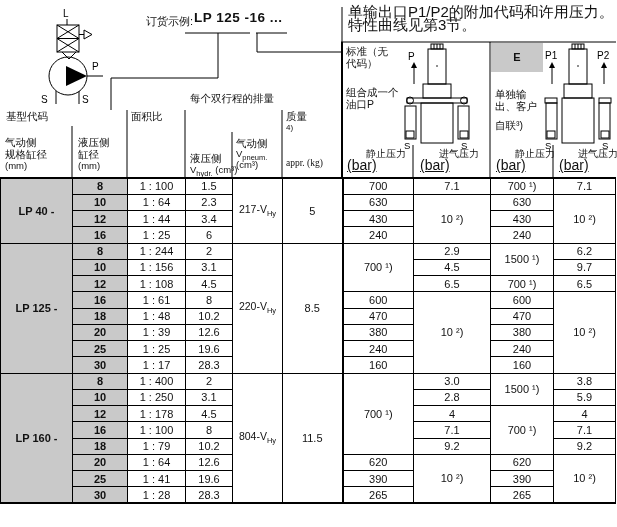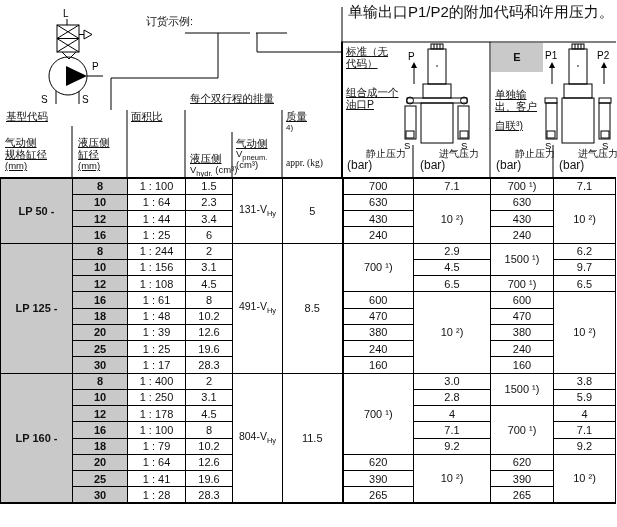--- a/index.html
+++ b/index.html
@@ -2,35 +2,35 @@
 <html style="--gray: #c9c9c9;"><head>
 <meta charset="utf-8">
 <style>
   * { margin:0; padding:0; box-sizing:border-box; }
   html,body { background:#fff; }
   #page {
     position:relative; width:617px; height:527px; background:#fff;
     font-family:"Liberation Sans", sans-serif; color:#111; overflow:hidden;
   }
   .abs { position:absolute; white-space:nowrap; }
-  .cjk  { font-size:10.5px; line-height:12px;text-decoration:underline; }
+  .cjk  { font-size:10.5px; line-height:12px; }
   .hdr-sub { font-size:9.5px; line-height:11px; }
   #order-label { left:134px; top:14px; font-size:11px;margin-left:12px; }
   #order-code  { left:194px; top:10px; font-size:13.5px; font-weight:bold; letter-spacing:.5px; }
   #note { left:348px; top:5px; font-size:15px; line-height:13px; }
   #std-title { left:346px; top:45px; }
   #std-desc  { left:346px; top:86px; }
   #e-box {
     left:491px; top:43px; width:52px; height:29px; background:var(--gray,#c9c9c9);
     text-align:center; line-height:29px; font-size:11px; font-weight:bold;
   }
   #e-desc { left:495px; top:88px; }
   #e-self { left:495px; top:119px; }
   .press-label .t { font-size:10px; line-height:12px;padding-left:19px; }
-  .press-label .u { font-size:12px; line-height:10px; }
+  .press-label .u { font-size:14px; line-height:10px;text-decoration:underline; }
   #pl1 { left:347px; top:148px; } #pl2 { left:420px; top:148px; }
   #pl3 { left:496px; top:148px; } #pl4 { left:559px; top:148px; }
   #h-base { left:6px;  top:110px; }
   #h-pneu { left:5px;  top:136px; } #h-hyd { left:78px; top:136px; }
   #h-ratio{ left:131px; top:110px; }
   #h-disp { left:190px; top:92px; }
   #h-vhydr-side { left:190px; top:152px; } #h-vhydr-f { left:190px; top:164px; }
   #h-vpneum-side{ left:236px; top:137px; } #h-vpneum-f{ left:236px; top:148px; }
   #h-vpneum-u   { left:236px; top:159px; }
   #h-mass1 { left:286px; top:110px; }
@@ -132,23 +132,25 @@
       <path d="M604 84 V66"></path>
       <path d="M604 62 l-3 6 h6 Z" fill="#000" stroke="none"></path>
     </g>
     <text x="545" y="59" font-size="10">P1</text>
     <text x="597" y="59" font-size="10">P2</text>
     <text x="545" y="149" font-size="9.5">S</text>
     <text x="602" y="149" font-size="9.5">S</text>
   </svg>
 
   <span class="abs" id="order-label">订货示例:</span>
+  <span class="abs" id="order-code">LP 125 -16 ...</span>
 
   <div class="abs" id="note">
     <div>单输出口P1/P2的附加代码和许用压力。</div>
+    <div>特性曲线见第3节。</div>
   </div>
 
   <div class="abs cjk" id="std-title">
     <div>标准（无</div>
     <div>代码）</div>
   </div>
   <div class="abs cjk" id="std-desc">
     <div>组合成一个</div>
     <div>油口P</div>
   </div>
@@ -211,25 +213,25 @@
       <col style="width:47px">
         <col style="width:50px">
         <col style="width:60px">
       <col style="width:71px">
         <col style="width:77px">
         <col style="width:63px">
       <col style="width:62px">
     </colgroup>
     <tbody>
         <tr class="block-top">
-          <td class="c-base" rowspan="4">LP 50 -</td>
+          <td class="c-base" rowspan="4">LP 40 -</td>
           <td class="c-bore">8</td>
           <td class="c-ratio">1 : 100</td>
           <td class="c-vhydr">1.5</td>
-          <td class="c-vpneum" rowspan="4"><span>131-V</span><sub>Hy</sub></td>
+          <td class="c-vpneum" rowspan="4"><span>217-V</span><sub>Hy</sub></td>
           <td class="c-mass" rowspan="4">5</td>
           <td class="c-press c-bl2">700</td>
           <td class="c-press">7.1</td>
           <td class="c-press">700 ¹)</td>
           <td class="c-press">7.1</td>
         </tr>
         <tr>
           <td class="c-bore">10</td>
           <td class="c-ratio">1 : 64</td>
           <td class="c-vhydr">2.3</td>
@@ -250,21 +252,21 @@
           <td class="c-ratio">1 : 25</td>
           <td class="c-vhydr">6</td>
           <td class="c-press c-bl2">240</td>
           <td class="c-press">240</td>
         </tr>
         <tr class="block-top">
           <td class="c-base" rowspan="8">LP 125 -</td>
           <td class="c-bore">8</td>
           <td class="c-ratio">1 : 244</td>
           <td class="c-vhydr">2</td>
-          <td class="c-vpneum" rowspan="8"><span>491-V</span><sub>Hy</sub></td>
+          <td class="c-vpneum" rowspan="8"><span>220-V</span><sub>Hy</sub></td>
           <td class="c-mass" rowspan="8">8.5</td>
           <td class="c-press c-bl2" rowspan="3">700 ¹)</td>
           <td class="c-press">2.9</td>
           <td class="c-press" rowspan="2">1500 ¹)</td>
           <td class="c-press">6.2</td>
         </tr>
         <tr>
           <td class="c-bore">10</td>
           <td class="c-ratio">1 : 156</td>
           <td class="c-vhydr">3.1</td>

